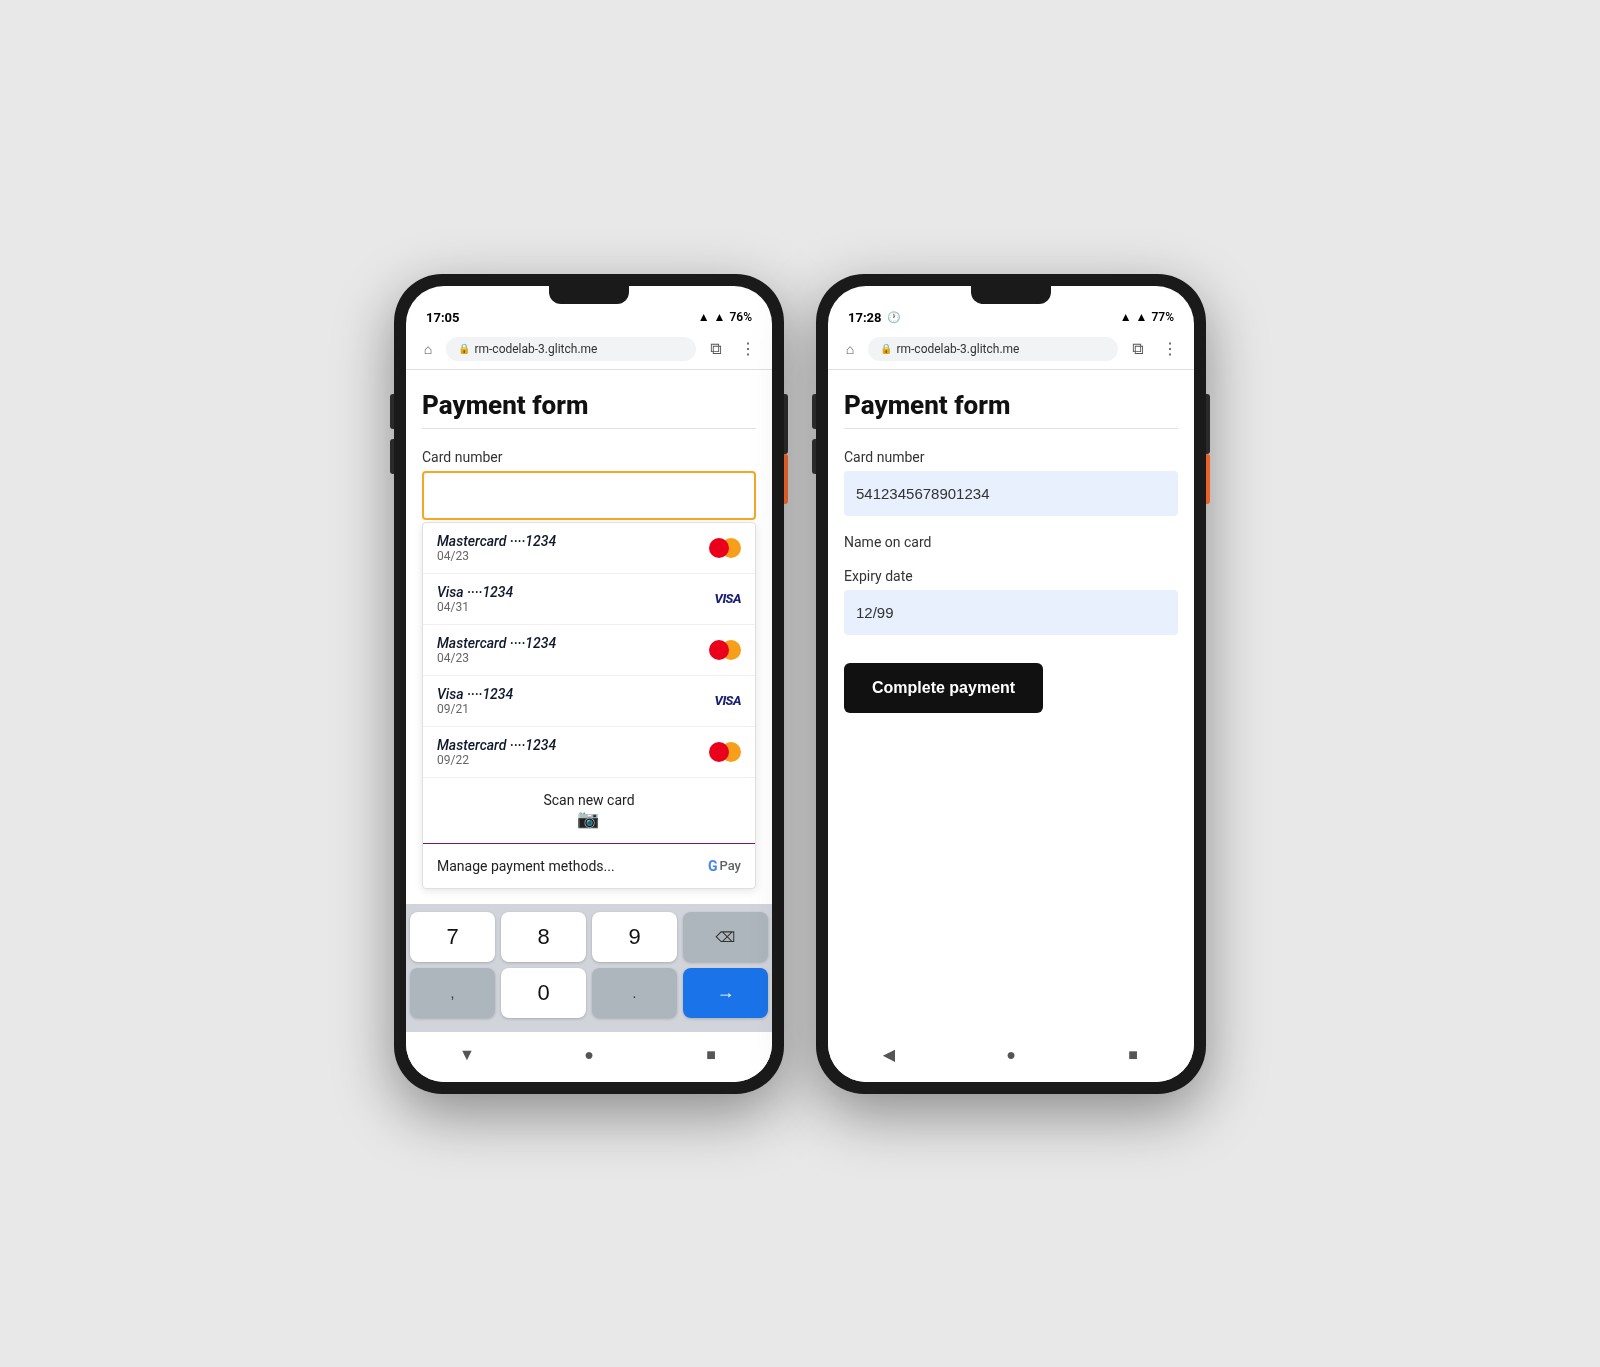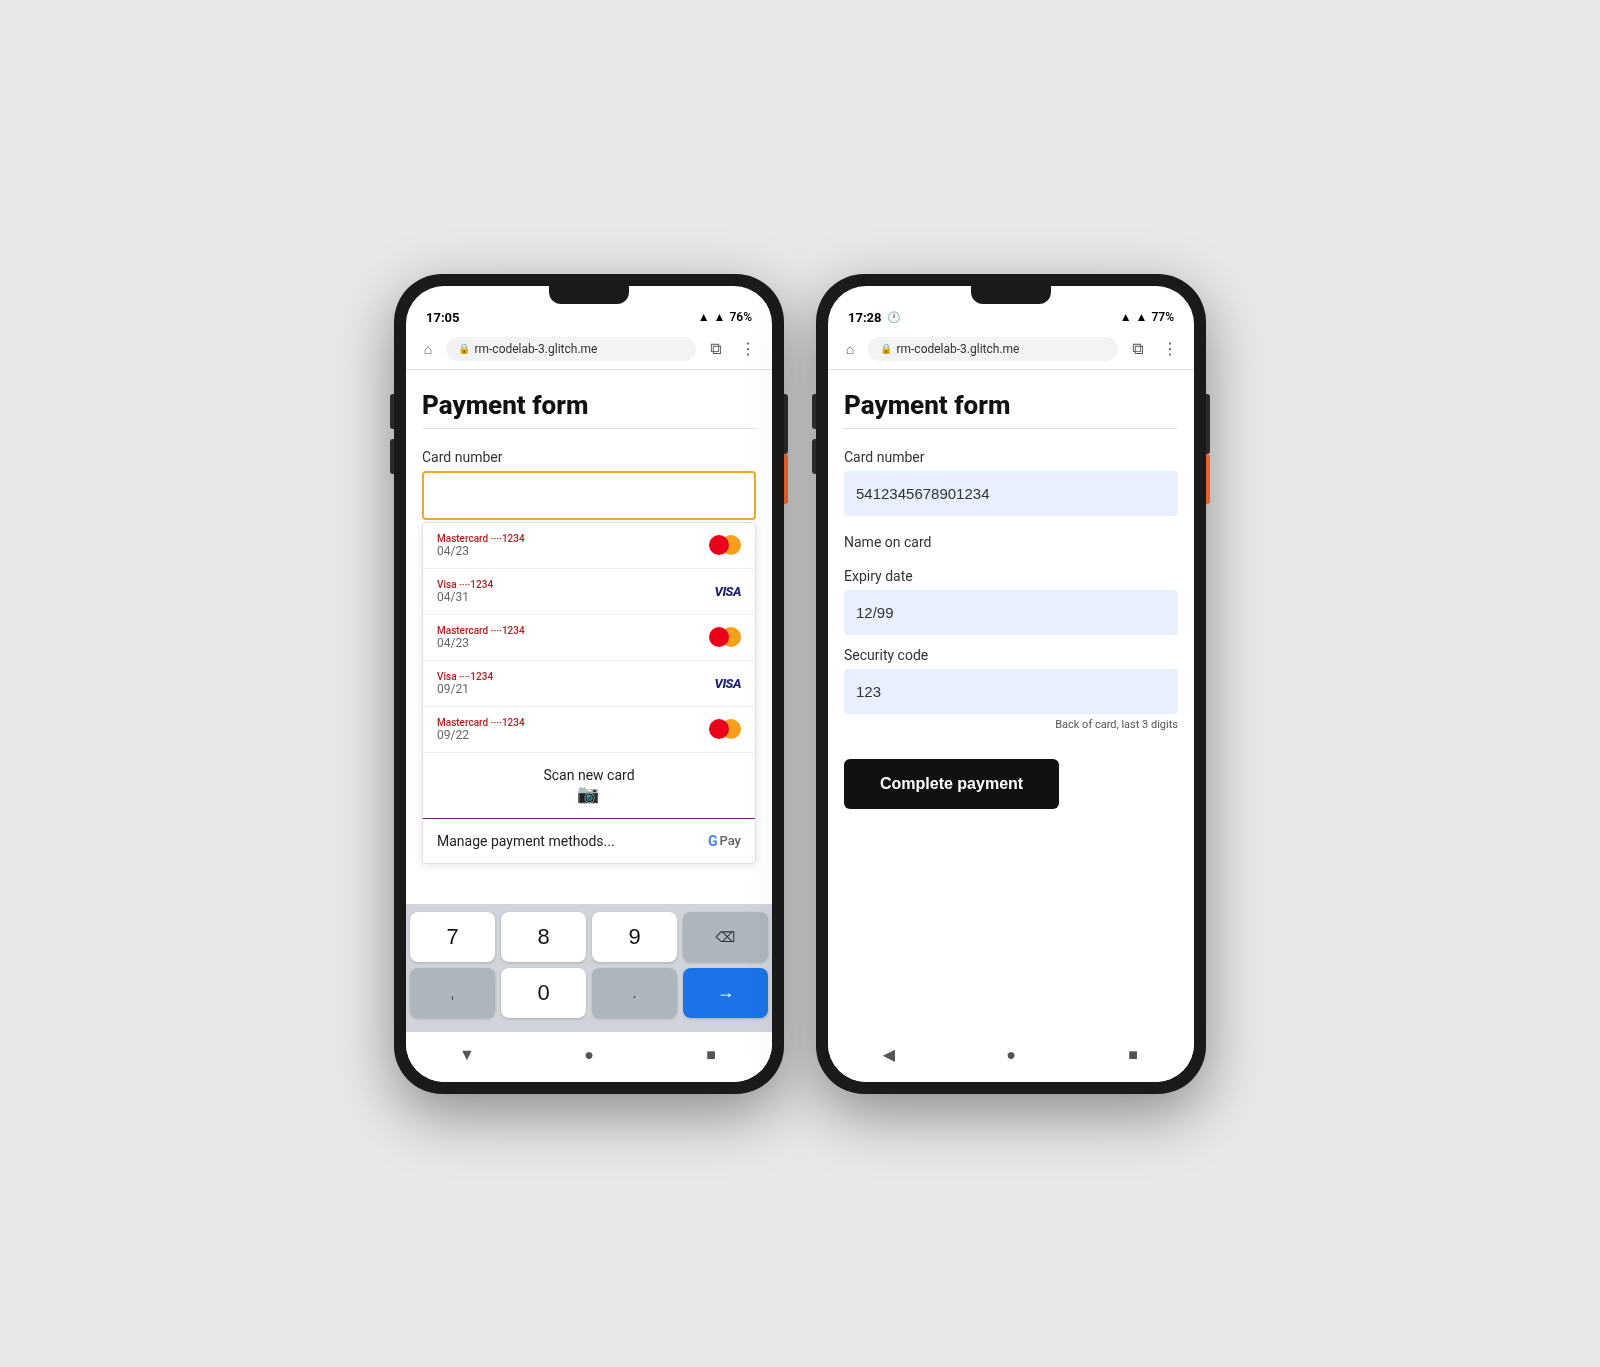--- a/index.html
+++ b/index.html
@@ -199,23 +199,24 @@
     .autocomplete-item:last-child {
       border-bottom: none;
     }
 
     .card-info {
       display: flex;
       flex-direction: column;
     }
 
     .card-name {
-      font-size: 10px;
-      color: #b91c1c;
+      font-size: 14px;
+      color: #0f172a;
       font-weight: 500;
+      font-style: italic;
     }
 
     .card-expiry {
       font-size: 12px;
       color: #666;
     }
 
     
     .mastercard-icon {
       display: flex;
@@ -383,21 +384,21 @@
       color: #555;
       text-align: right;
       margin-top: 4px;
     }
 
     .complete-btn {
       background: #111;
       color: #fff;
       border: none;
       border-radius: 6px;
-      padding: 16px 36px;
+      padding: 16px 28px;
       font-size: 16px;
       font-weight: 600;
       cursor: pointer;
       width: auto;
       margin-top: 10px;
     }
 
     
     .phone-side-btn {
       position: absolute;
@@ -621,25 +622,20 @@
         <div class="form-section">
           <label class="form-label">Name on card</label>
         </div>
 
         
         <div class="form-row">
           <div class="form-col">
             <label class="form-label">Expiry date</label>
             <input class="card-input-filled" type="text" value="12/99" style="">
           </div>
-          <div class="form-col">
-            <label class="form-label">Security code</label>
-            <input class="card-input-filled" type="text" value="123" style="">
-            <div class="form-hint">Back of card, last 3 digits</div>
-          </div>
         </div>
 
         
         <button class="complete-btn">Complete payment</button>
 
       </div>
 
       <div class="nav-bar">
         <div class="nav-btn">◀</div>
         <div class="nav-btn">●</div>

